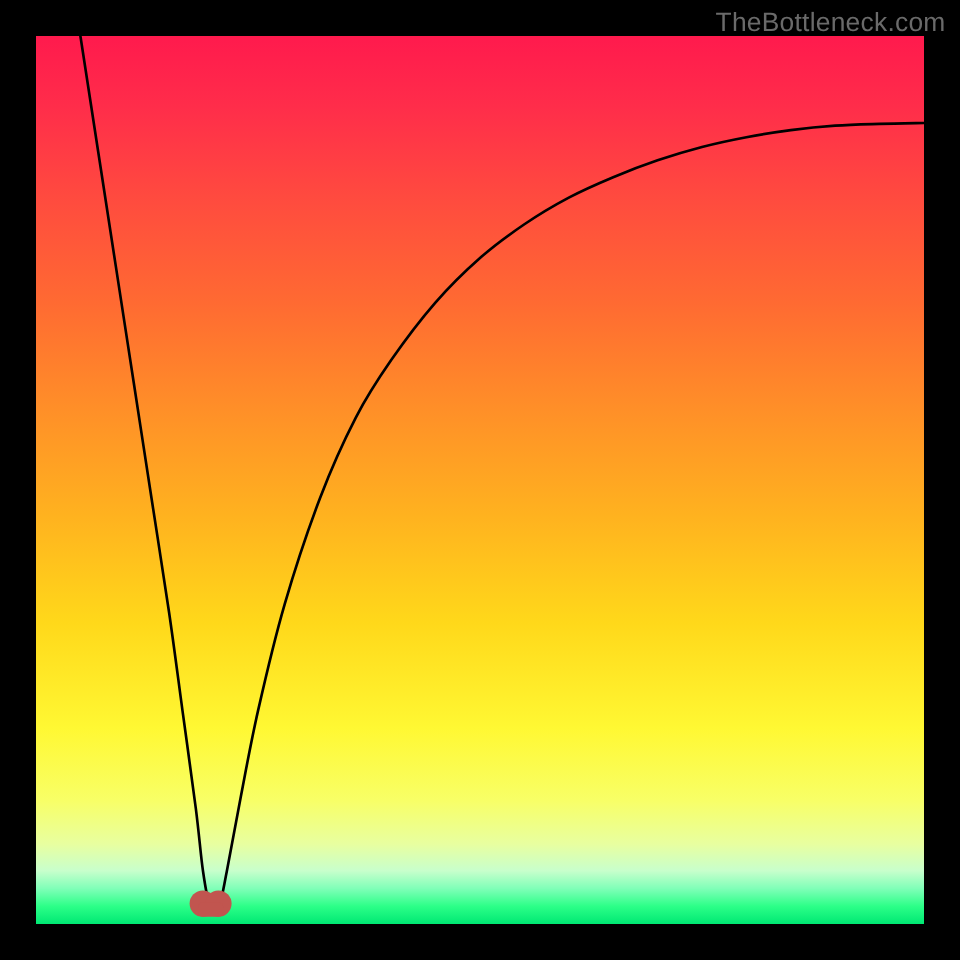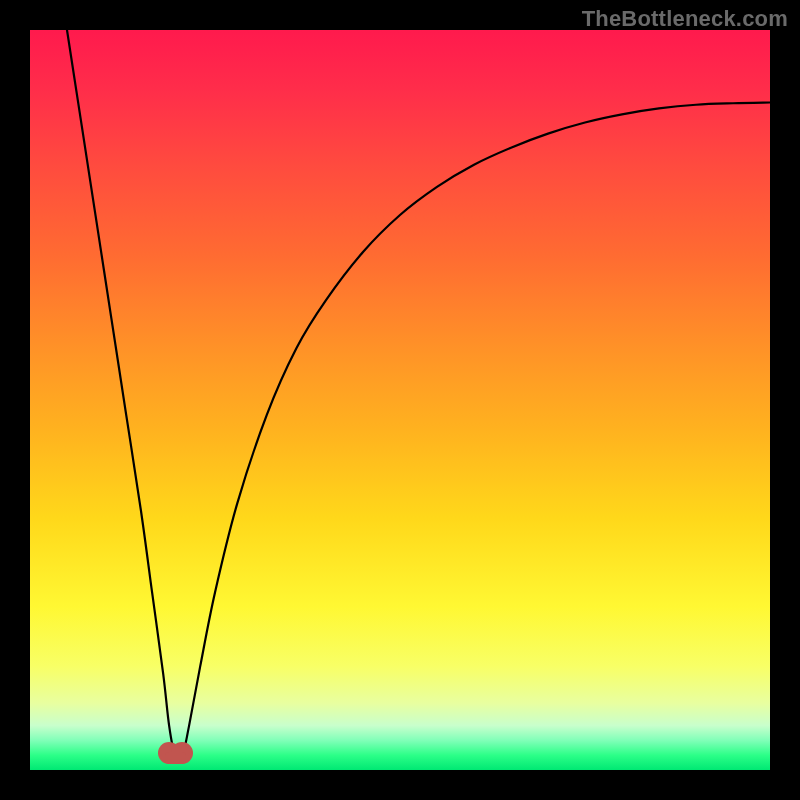--- a/index.html
+++ b/index.html
@@ -36,21 +36,21 @@
       #c8ffcc 94%,
       #80ffb8 96%,
       #2cff88 98%,
       #00e873 100%);
   }
   .watermark {
     position: absolute;
     top: 6px;
     right: 12px;
     font-size: 22px;
-    font-weight: 700;
+    font-weight: 400;
     color: #6a6a6a;
     letter-spacing: 0.2px;
     user-select: none;
   }
   svg.curve {
     position: absolute;
     inset: 0;
   }
   .marker {
     position: absolute;

